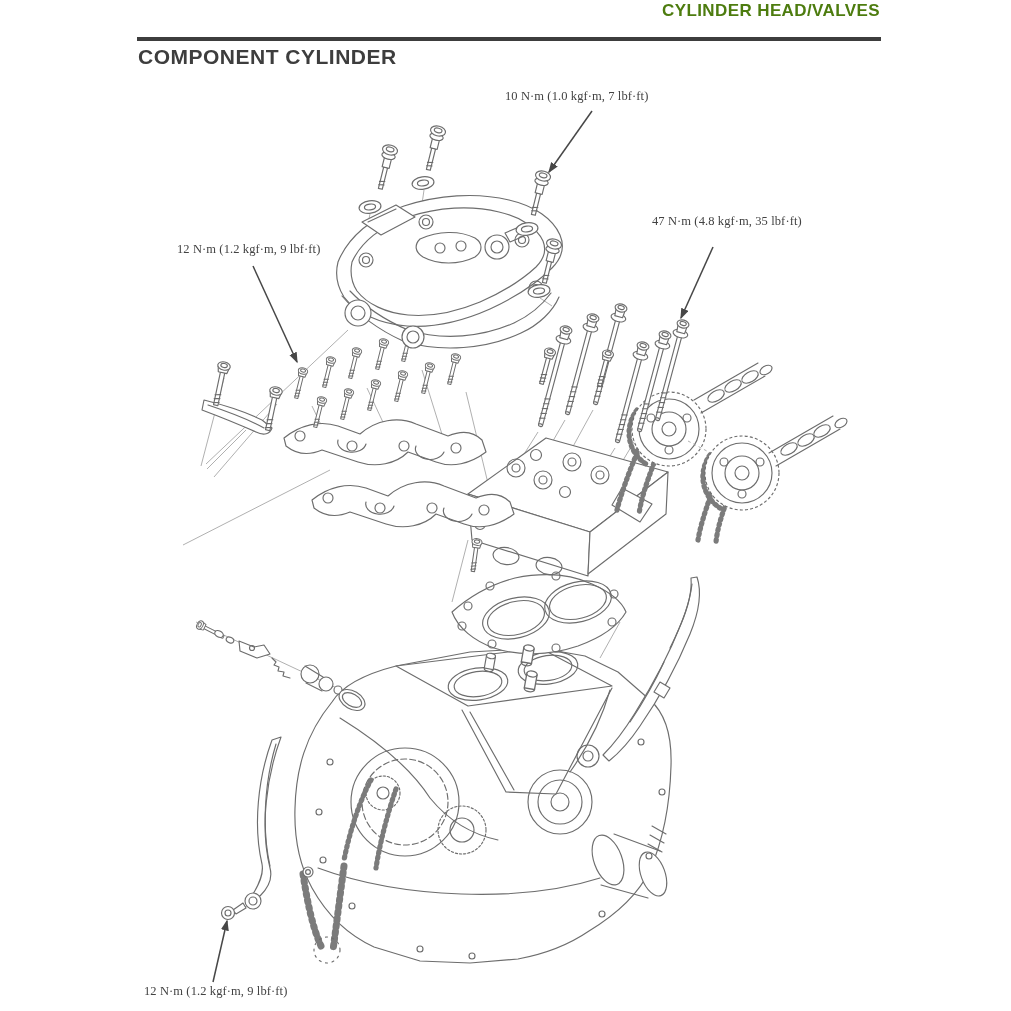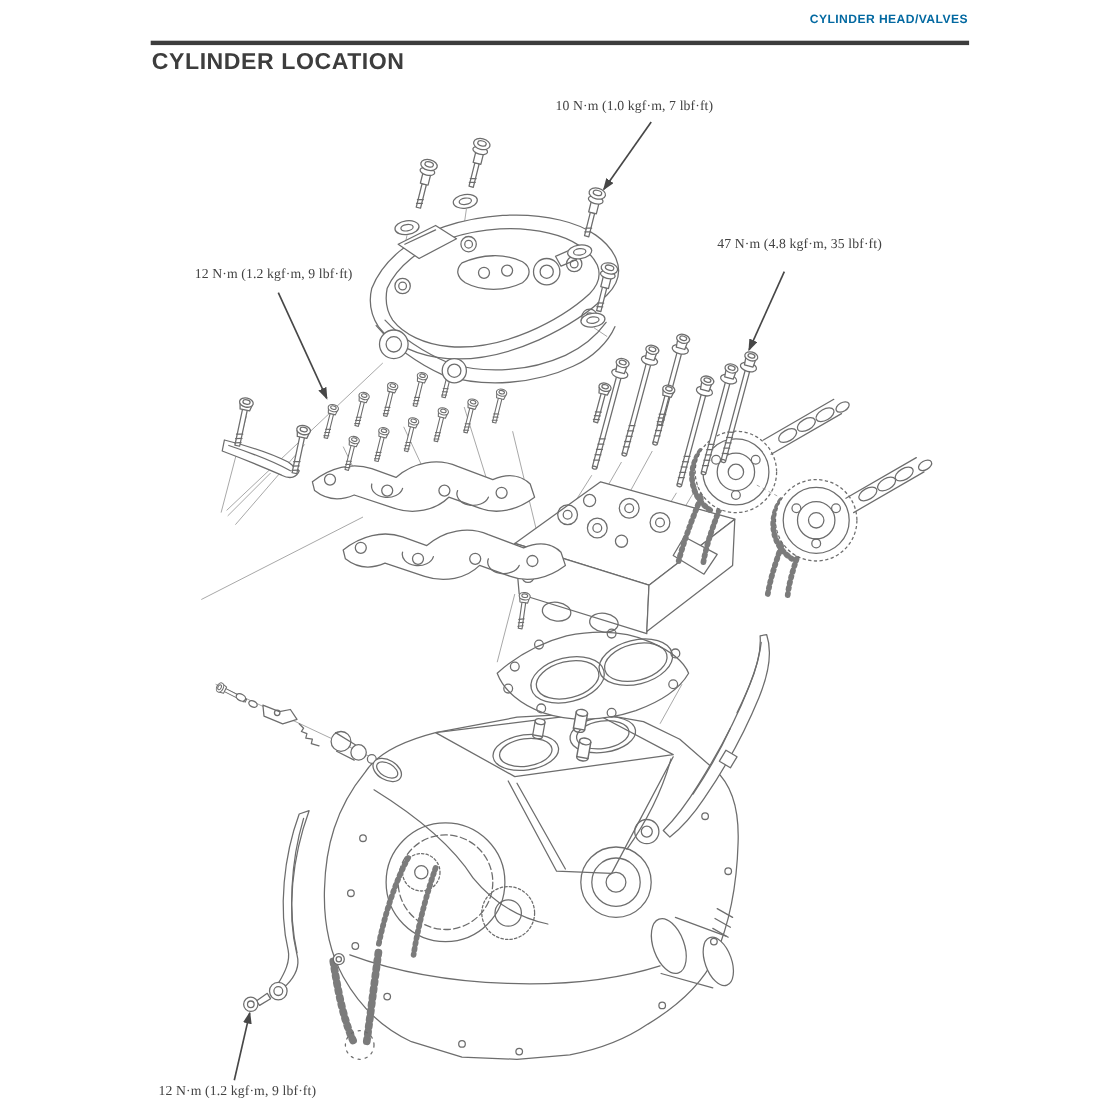--- a/index.html
+++ b/index.html
@@ -2,22 +2,22 @@
 <html><head>
 <meta charset="utf-8">
 <style>
   html,body{margin:0;padding:0;background:#e8e8e8;}
   .page{
     position:relative;width:1011px;height:1011px;background:#ffffff;
     font-family:"Liberation Sans", sans-serif;color:#3d3d3d;overflow:hidden;
     margin:0 auto;
   }
   .hdr{
-    position:absolute;top:12px;right:131px;font-weight:bold;font-size:11px;
-    letter-spacing:.4px;color:#0369a1;white-space:nowrap;
+    position:absolute;top:1px;right:131px;font-weight:bold;font-size:17px;
+    letter-spacing:.4px;color:#4d7c0f;white-space:nowrap;
   }
   .rule{
     position:absolute;left:137px;top:37px;width:744px;height:3.5px;background:#3d3d3d;
   }
   .title{
     position:absolute;left:138px;top:45px;font-weight:bold;font-size:21px;
     letter-spacing:.5px;color:#3d3d3d;white-space:nowrap;
   }
   .callout{
     position:absolute;font-size:12.5px;color:#424242;white-space:nowrap;
@@ -36,21 +36,21 @@
   .chainW{stroke:#7b7b7b;fill:none;stroke-linecap:round;stroke-width:7;stroke-dasharray:2 4.6;}
   .arr{stroke:#474747;stroke-width:1.5;fill:none;}
 </style>
 </head>
 <body>
 
 <div class="page">
 
   <div class="hdr">CYLINDER HEAD/VALVES</div>
   <div class="rule"></div>
-  <div class="title">CYLINDER LOCATION</div>
+  <div class="title">COMPONENT CYLINDER</div>
 
   <svg width="1011" height="1011" viewBox="0 0 1011 1011">
     <defs>
       <marker id="ah" markerUnits="userSpaceOnUse" markerWidth="12" markerHeight="9" refX="9.5" refY="4" orient="auto">
         <path d="M0,0 L11,4 L0,8 Z" fill="#474747"></path>
       </marker>
       <g id="bolt-sm">
         <rect x="-1.9" y="6" width="3.8" height="27" class="fw" stroke-width="1"></rect>
         <path d="M-2.6,24 l5.2,-1.2 M-2.6,27.5 l5.2,-1.2 M-2.6,31 l5.2,-1.2" class="ln" stroke-width=".8"></path>
         <path d="M-5,1.2 L-3.9,6.5 L3.9,6.5 L5,1.2 Z" class="fw" stroke-width="1"></path>

